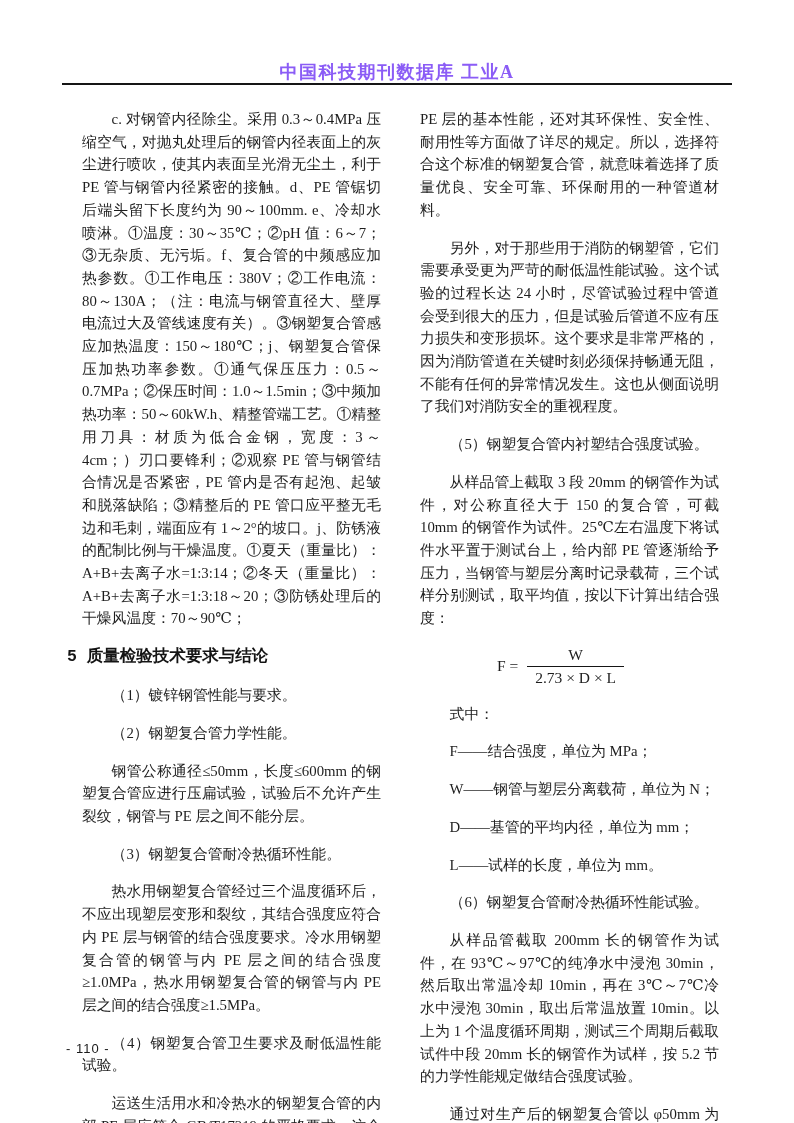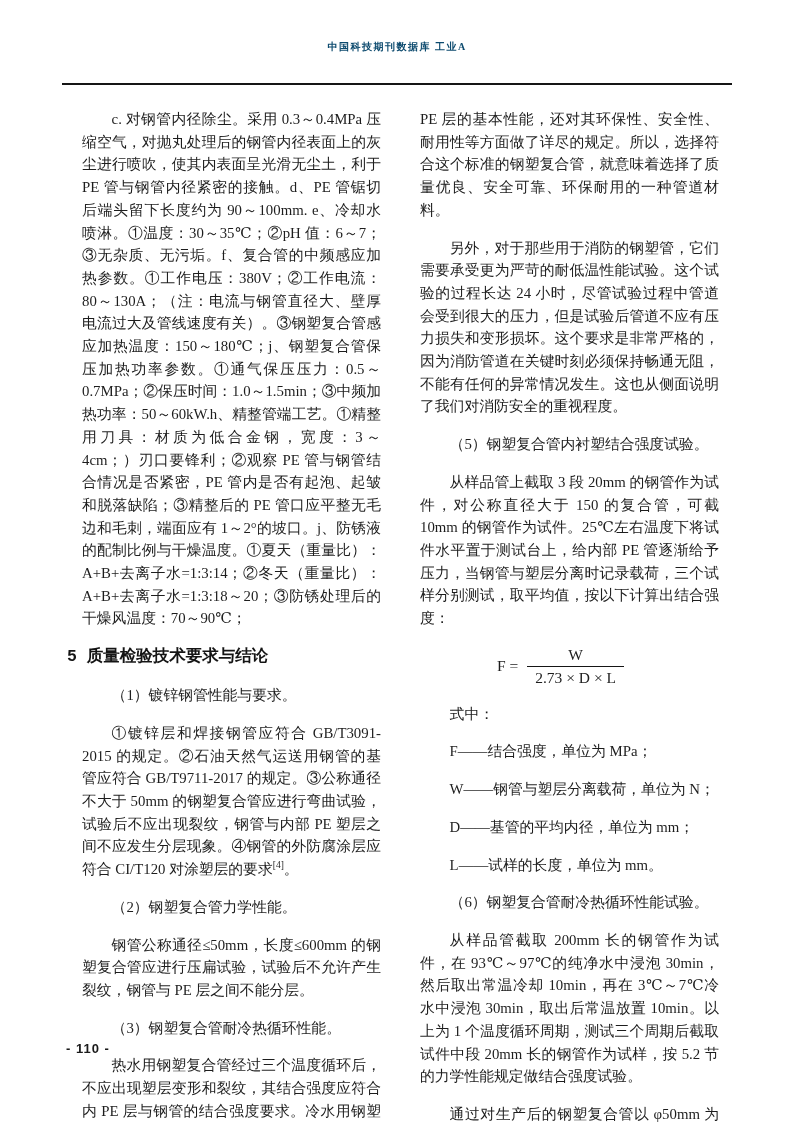--- a/index.html
+++ b/index.html
@@ -6,24 +6,24 @@
   .page {
     position:relative;
     width:794px; height:1123px;
     margin:0 auto;
     background:#ffffff;
     font-family:"Liberation Serif","DejaVu Serif",serif;
     color:#1d1d1d;
     overflow:hidden;
   }
   .journal-header {
-    position:absolute; top:40px; left:0; width:100%;
+    position:absolute; top:60px; left:0; width:100%;
     text-align:center;
-    font-size:10px; font-weight:bold; letter-spacing:1.5px;
-    color:#0c4a6e;
+    font-size:18px; font-weight:bold; letter-spacing:1.5px;
+    color:#8b5cf6;
   }
   .header-rule {
     position:absolute; top:83px; left:62px; width:670px;
     border-top:2px solid #151515;
   }
   .col {
     position:absolute; top:93px; width:329px;
     font-size:14.8px; line-height:22.7px;
     text-align:justify;
   }
@@ -42,39 +42,38 @@
     display:flex; align-items:center; justify-content:center;
     gap:9px; margin:3px 18px 4px 0;
     font-size:15.5px; line-height:20px;
   }
   .frac { display:inline-flex; flex-direction:column; align-items:center; }
   .frac .den { border-top:1.4px solid #151515; padding:1px 8px 0 8px; }
   .frac .num { padding:0 8px 1px 8px; }
   .page-footer {
     position:absolute; left:66px; top:1041px;
     font-family:"Liberation Sans","DejaVu Sans",sans-serif;
-    font-size:13px; font-weight:bold; color:#1a1a1a;
+    font-size:13px; font-weight:normal; color:#1a1a1a;
     letter-spacing:1px;
   }
 </style>
 </head>
 <body>
 
 <div class="page">
 
   <div class="journal-header">
     <span>中国科技期刊数据库 工业A</span>
   </div>
   <div class="header-rule"></div>
 
   <div class="col col-left">
     <p class="ind">c. 对钢管内径除尘。采用 0.3～0.4MPa 压缩空气，对抛丸处理后的钢管内径表面上的灰尘进行喷吹，使其内表面呈光滑无尘土，利于 PE 管与钢管内径紧密的接触。d、PE 管锯切后端头留下长度约为 90～100mm. e、冷却水喷淋。①温度：30～35℃；②pH 值：6～7；③无杂质、无污垢。f、复合管的中频感应加热参数。①工作电压：380V；②工作电流：80～130A；（注：电流与钢管直径大、壁厚电流过大及管线速度有关）。③钢塑复合管感应加热温度：150～180℃；j、钢塑复合管保压加热功率参数。①通气保压压力：0.5～0.7MPa；②保压时间：1.0～1.5min；③中频加热功率：50～60kW.h、精整管端工艺。①精整用刀具：材质为低合金钢，宽度：3～4cm；）刃口要锋利；②观察 PE 管与钢管结合情况是否紧密，PE 管内是否有起泡、起皱和脱落缺陷；③精整后的 PE 管口应平整无毛边和毛刺，端面应有 1～2°的坡口。j、防锈液的配制比例与干燥温度。①夏天（重量比）：A+B+去离子水=1:3:14；②冬天（重量比）：A+B+去离子水=1:3:18～20；③防锈处理后的干燥风温度：70～90℃；</p>
     <h2 class="section">5 质量检验技术要求与结论</h2>
     <p class="ind">（1）镀锌钢管性能与要求。</p>
-    <p class="ind"><span>①镀锌层和焊接钢管应符合 GB/T3091-2015 的规定。②石油天然气运送用钢管的基管应符合 GB/T9711-2017 的规定。③公称通径不大于 50mm 的钢塑复合管应进行弯曲试验，试验后不应出现裂纹，钢管与内部 PE 塑层之间不应发生分层现象。④钢管的外防腐涂层应符合 CI/T120 对涂塑层的要求</span><sup class="ref">[4]</sup><span>。</span></p>
     <p class="ind">（2）钢塑复合管力学性能。</p>
     <p class="ind">钢管公称通径≤50mm，长度≤600mm 的钢塑复合管应进行压扁试验，试验后不允许产生裂纹，钢管与 PE 层之间不能分层。</p>
     <p class="ind">（3）钢塑复合管耐冷热循环性能。</p>
     <p class="ind">热水用钢塑复合管经过三个温度循环后，不应出现塑层变形和裂纹，其结合强度应符合内 PE 层与钢管的结合强度要求。冷水用钢塑复合管的钢管与内 PE 层之间的结合强度≥1.0MPa，热水用钢塑复合管的钢管与内 PE 层之间的结合强度≥1.5MPa。</p>
     <p class="ind">（4）钢塑复合管卫生要求及耐低温性能试验。</p>
     <p class="ind">运送生活用水和冷热水的钢塑复合管的内部 PE 层应符合 GB/T17219 的严格要求。这个标准不仅规定了</p>
   </div>
 
   <div class="col col-right">
     <p>PE 层的基本性能，还对其环保性、安全性、耐用性等方面做了详尽的规定。所以，选择符合这个标准的钢塑复合管，就意味着选择了质量优良、安全可靠、环保耐用的一种管道材料。</p>

